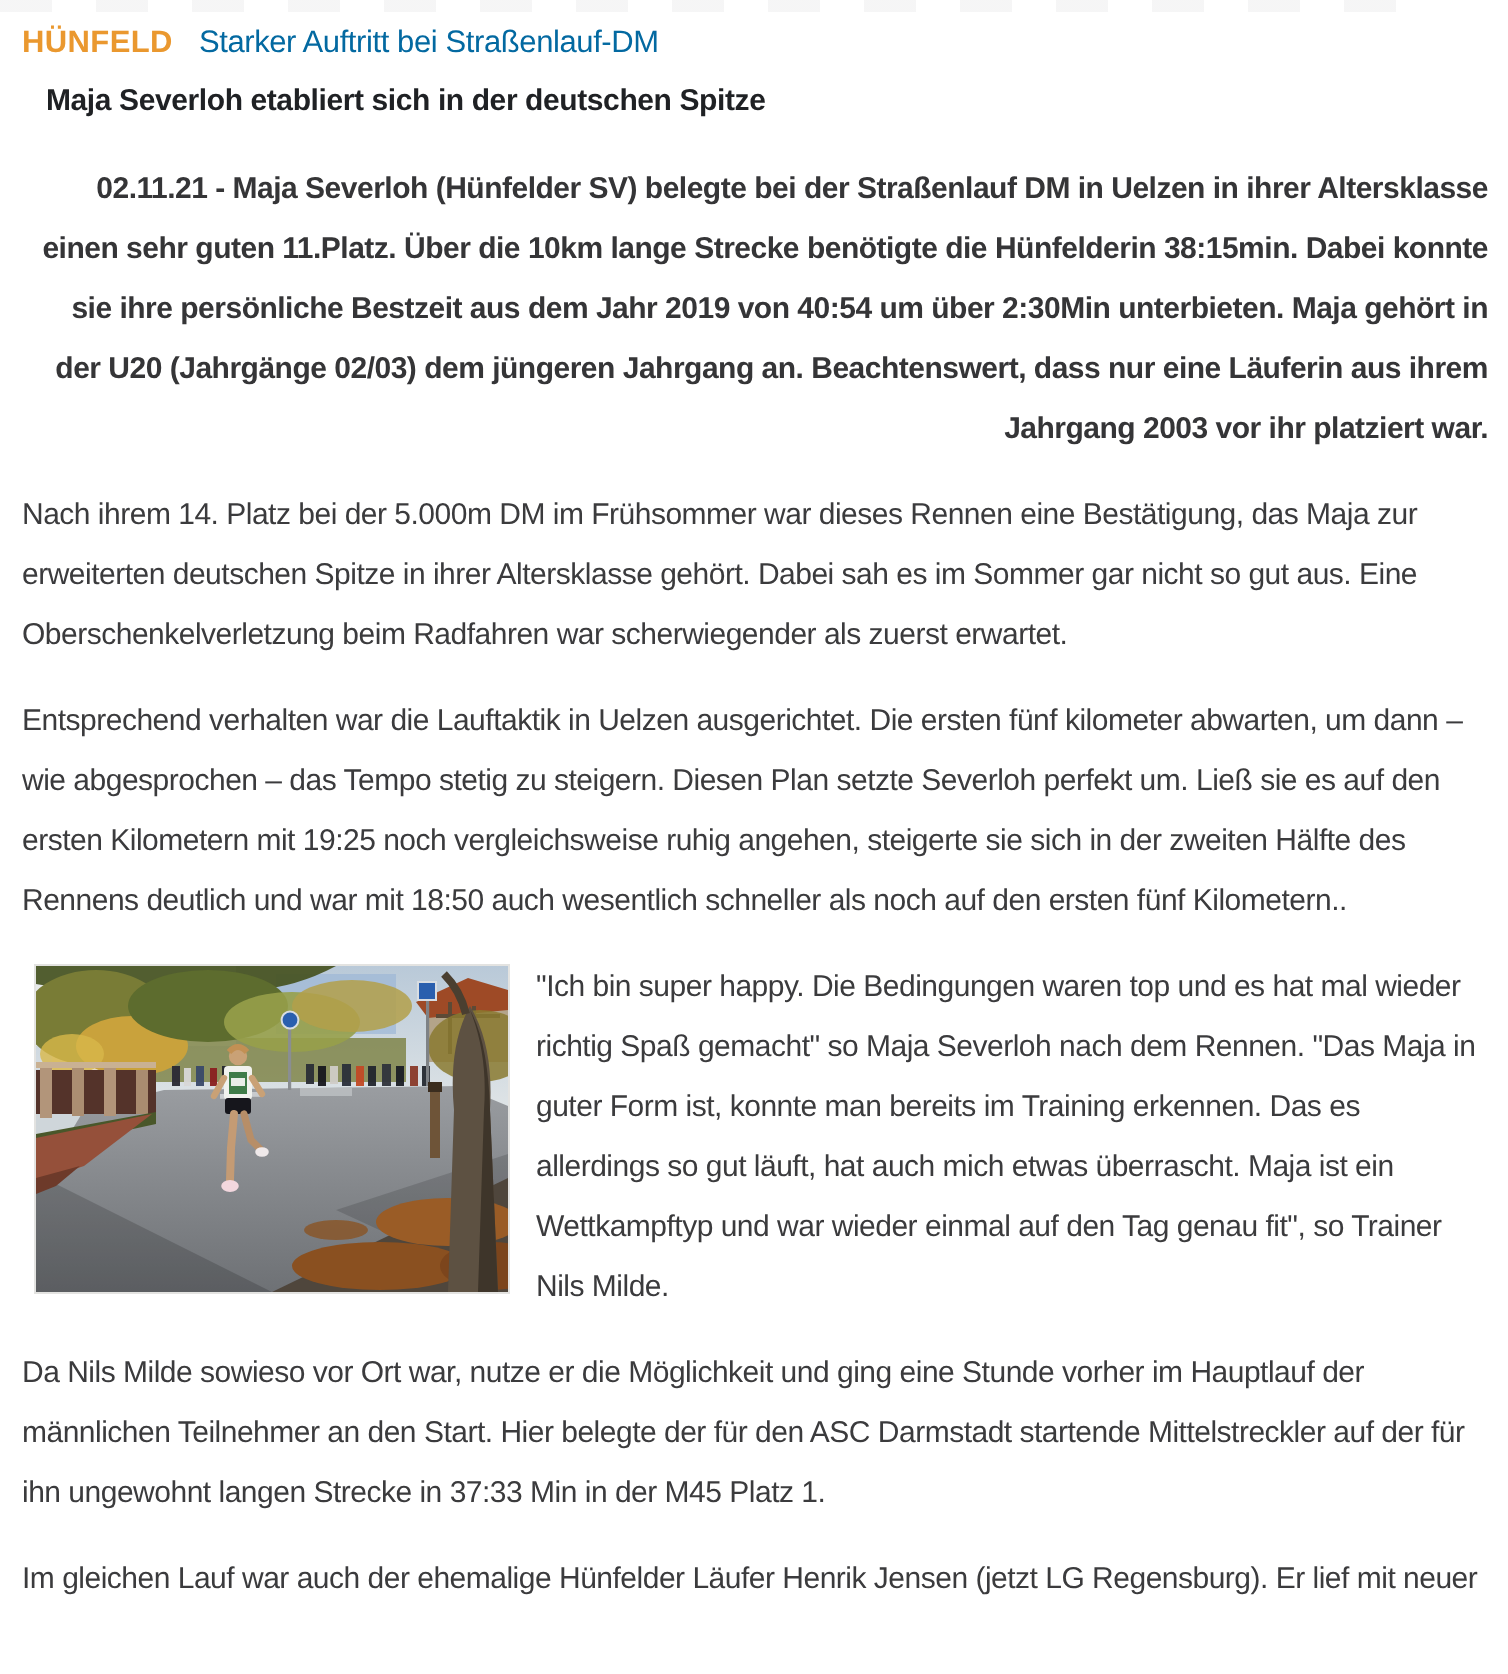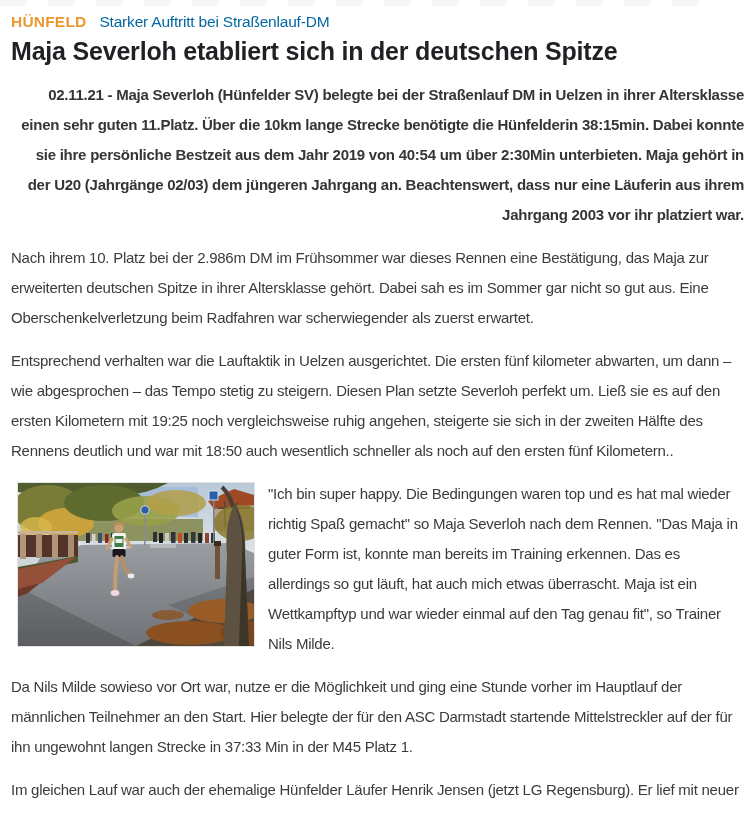--- a/index.html
+++ b/index.html
@@ -39,22 +39,22 @@
     letter-spacing: .2px;
     text-decoration: none;
     cursor: pointer;
   }
   .kicker-sub {
     color: #0369a1;
     font-size: 15.5px;
     letter-spacing: -0.2px;
   }
   h1.headline {
-    margin: 7px 0 0 0;
-    font-size: 25px;
+    margin: 7px 0 0 12px;
+    font-size: 15px;
     line-height: 26px;
     font-weight: 700;
     color: #1f2124;
     letter-spacing: -0.2px;
   }
   .body-copy p {
     margin: 0 0 13px 0;
     font-size: 15px;
     letter-spacing: -0.25px;
     line-height: 30px;
@@ -86,21 +86,21 @@
     <div class="kicker-row">
       <span class="kicker-loc">HÜNFELD</span>
       <span class="kicker-sub">Starker Auftritt bei Straßenlauf-DM</span>
     </div>
     <h1 class="headline">Maja Severloh etabliert sich in der deutschen Spitze</h1>
   </header>
 
   <div class="body-copy">
     <p class="lead">02.11.21 - Maja Severloh (Hünfelder SV) belegte bei der Straßenlauf DM in Uelzen in ihrer Altersklasse einen sehr guten 11.Platz. Über die 10km lange Strecke benötigte die Hünfelderin 38:15min. Dabei konnte sie ihre persönliche Bestzeit aus dem Jahr 2019 von 40:54 um über 2:30Min unterbieten. Maja gehört in der U20 (Jahrgänge 02/03) dem jüngeren Jahrgang an. Beachtenswert, dass nur eine Läuferin aus ihrem Jahrgang 2003 vor ihr platziert war.</p>
 
-    <p>Nach ihrem 10. Platz bei der 2.986m DM im Frühsommer war dieses Rennen eine Bestätigung, das Maja zur erweiterten deutschen Spitze in ihrer Altersklasse gehört. Dabei sah es im Sommer gar nicht so gut aus. Eine Oberschenkelverletzung beim Radfahren war scherwiegender als zuerst erwartet.</p>
+    <p>Nach ihrem 14. Platz bei der 5.000m DM im Frühsommer war dieses Rennen eine Bestätigung, das Maja zur erweiterten deutschen Spitze in ihrer Altersklasse gehört. Dabei sah es im Sommer gar nicht so gut aus. Eine Oberschenkelverletzung beim Radfahren war scherwiegender als zuerst erwartet.</p>
 
     <p>Entsprechend verhalten war die Lauftaktik in Uelzen ausgerichtet. Die ersten fünf kilometer abwarten, um dann – wie abgesprochen – das Tempo stetig zu steigern. Diesen Plan setzte Severloh perfekt um. Ließ sie es auf den ersten Kilometern mit 19:25 noch vergleichsweise ruhig angehen, steigerte sie sich in der zweiten Hälfte des Rennens deutlich und war mit 18:50 auch wesentlich schneller als noch auf den ersten fünf Kilometern..</p>
 
     <div class="photo-para">
       <figure class="photo">
 
         <svg width="236" height="163" viewBox="0 0 236 163" xmlns="http://www.w3.org/2000/svg" role="img">
           <defs>
             <linearGradient id="skyg" x1="0" y1="0" x2="0" y2="1">
               <stop offset="0" stop-color="#b9c9d8"></stop>

